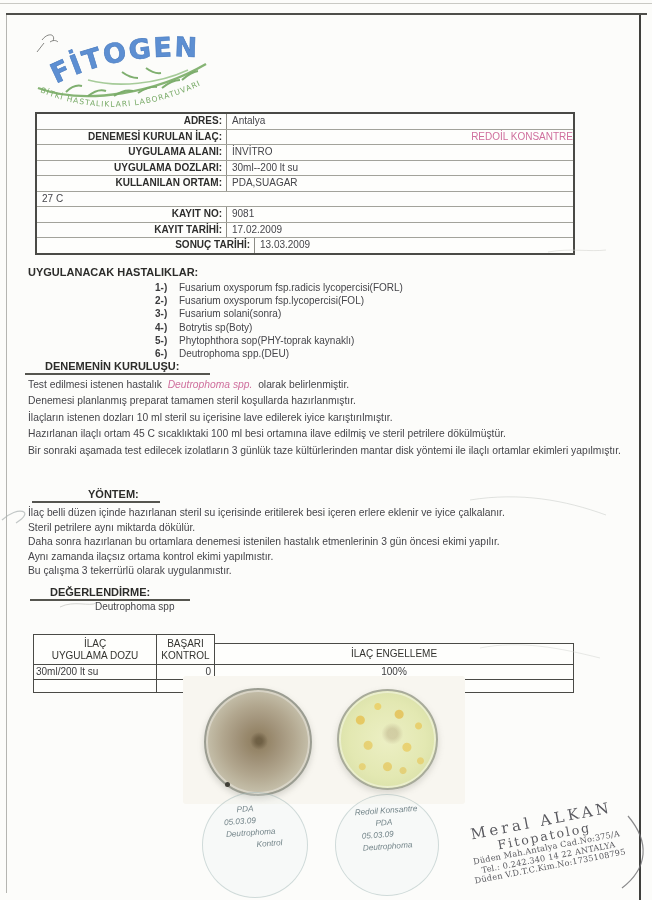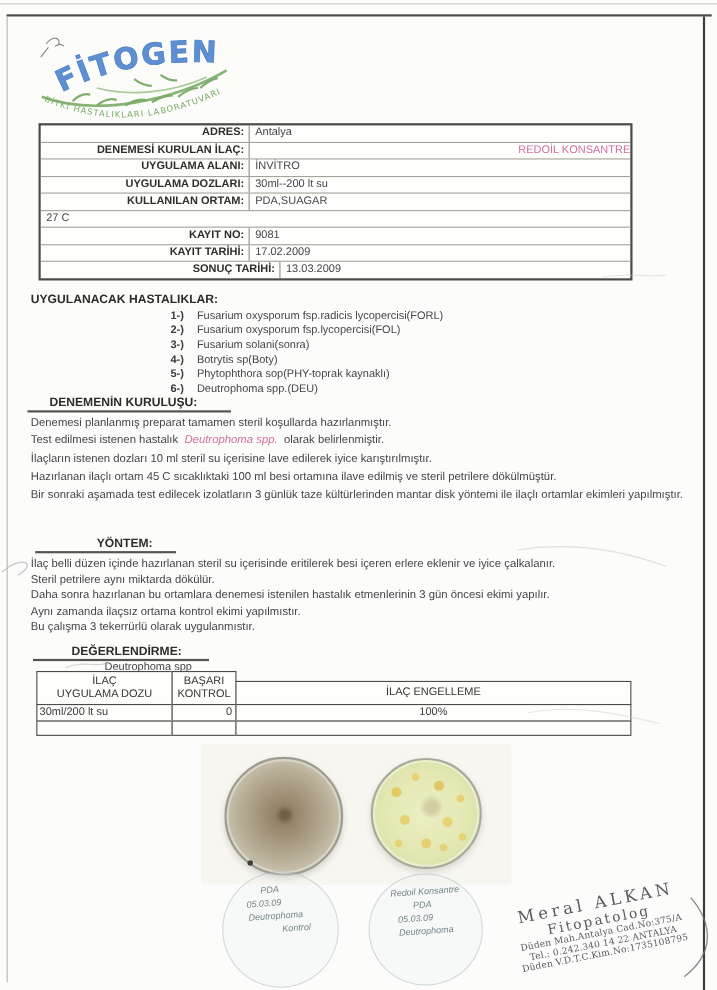--- a/index.html
+++ b/index.html
@@ -41,21 +41,21 @@
   .disease-num{width:24px;font-weight:bold;color:#3a3a3c;}
   .disease-text{color:#45454a;}
 
   .para{font-size:10.3px;color:#45454a;width:608px;}
   .para div{white-space:nowrap;}
   .setup-lines div{height:16.4px;line-height:16.4px;}
   .method-lines div{height:14.6px;line-height:14.6px;}
   .species-pink{color:#cf6f9d;font-style:italic;}
 
   
-  .eval-wrap{left:33px;top:610px;width:445px;height:62px;padding-left:40px;}
+  .eval-wrap{left:33px;top:634px;width:445px;height:62px;padding-left:40px;}
   .eval-cell{position:absolute;box-sizing:border-box;border:1.5px solid #4a4a46;background:#fefefc;
     font-size:10px;color:#3c3c3e;}
   .eval-h{display:flex;flex-direction:column;justify-content:center;align-items:center;font-size:10px;color:#33332f;}
   .eval-h span{line-height:12px;}
 
   
   .photo-bg{left:183px;top:676px;width:282px;height:128px;background:#f8f6f0;border-radius:3px;}
   .dish{border-radius:50%;}
   .dish-left{
     left:204px;top:688px;width:108px;height:108px;
@@ -222,38 +222,38 @@
     </div>
   <div class="disease-item">
       <span class="disease-num">6-)</span>
       <span class="disease-text">Deutrophoma spp.(DEU)</span>
     </div>
 </div>
 
 <div class="abs sec-heading" style="left:45px;top:360px;">DENEMENİN KURULUŞU:</div>
 <div class="abs underline-bar" style="left:25px;top:373px;width:185px;"></div>
 <div class="abs para setup-lines" style="left:28px;top:377px;">
+  <div><span>Test edilmesi istenen hastalık</span>&nbsp;&nbsp;<span class="species-pink">Deutrophoma spp.</span>&nbsp;&nbsp;<span>olarak belirlenmiştir.</span></div>
   <div>Denemesi planlanmış preparat tamamen steril koşullarda hazırlanmıştır.</div>
-  <div><span>Test edilmesi istenen hastalık</span>&nbsp;&nbsp;<span class="species-pink">Deutrophoma spp.</span>&nbsp;&nbsp;<span>olarak belirlenmiştir.</span></div>
   <div>İlaçların istenen dozları 10 ml steril su içerisine lave edilerek iyice karıştırılmıştır.</div>
   <div>Hazırlanan ilaçlı ortam 45 C sıcaklıktaki 100 ml besi ortamına ilave edilmiş ve steril petrilere dökülmüştür.</div>
   <div>Bir sonraki aşamada test edilecek izolatların 3 günlük taze kültürlerinden mantar disk yöntemi ile ilaçlı ortamlar ekimleri yapılmıştır.</div>
 </div>
 
 <div class="abs sec-heading" style="left:88px;top:488px;">YÖNTEM:</div>
 <div class="abs underline-bar" style="left:32px;top:501px;width:128px;"></div>
 <div class="abs para method-lines" style="left:28px;top:506px;">
   <div>İlaç belli düzen içinde hazırlanan steril su içerisinde eritilerek besi içeren erlere eklenir ve iyice çalkalanır.</div>
   <div>Steril petrilere aynı miktarda dökülür.</div>
   <div>Daha sonra hazırlanan bu ortamlara denemesi istenilen hastalık etmenlerinin 3 gün öncesi ekimi yapılır.</div>
   <div>Aynı zamanda ilaçsız ortama kontrol ekimi yapılmıstır.</div>
   <div>Bu çalışma 3 tekerrürlü olarak uygulanmıstır.</div>
 </div>
 
-<div class="abs sec-heading" style="left:65px;top:586px;">DEĞERLENDİRME:</div>
+<div class="abs sec-heading" style="left:50px;top:586px;">DEĞERLENDİRME:</div>
 <div class="abs underline-bar" style="left:30px;top:599px;width:160px;"></div>
 <div class="abs" style="left:95px;top:601px;font-size:10px;color:#45454a;">Deutrophoma spp</div>
 
 <div class="abs eval-wrap">
   <div class="eval-cell eval-h" style="left:0;top:0;width:124px;height:31px;">
     <span>İLAÇ</span>
     <span>UYGULAMA DOZU</span>
   </div>
   <div class="eval-cell eval-h" style="left:123px;top:0;width:59px;height:31px;">
     <span>BAŞARI</span>

